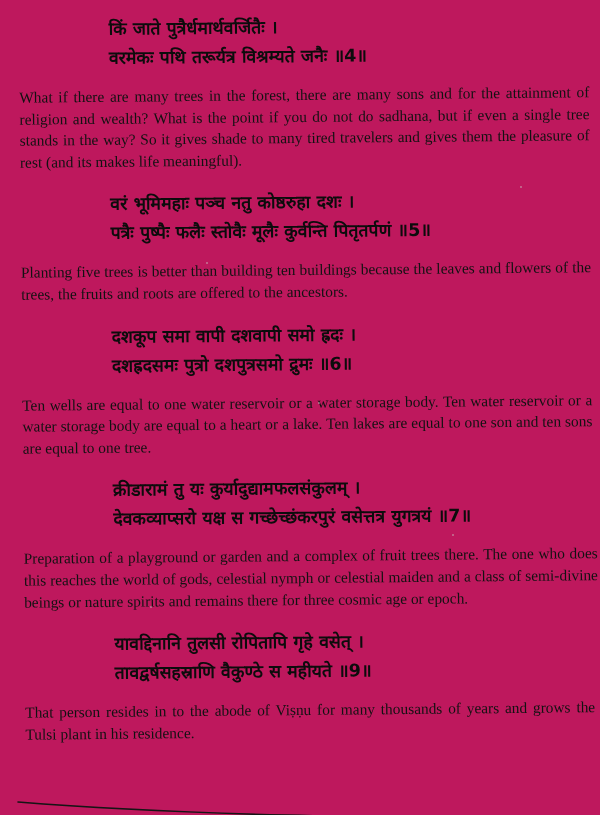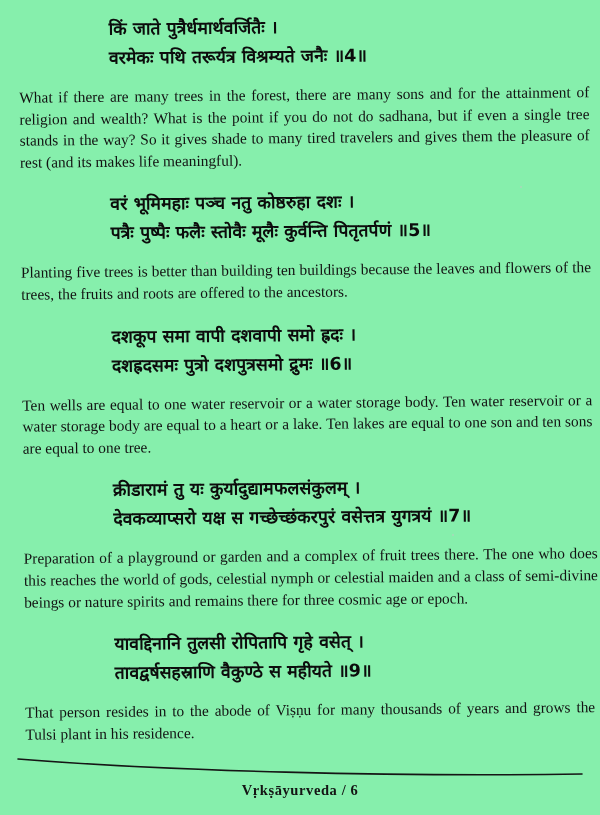--- a/index.html
+++ b/index.html
@@ -13,21 +13,21 @@
     position: relative;
     overflow: hidden;
     font-family: "Liberation Serif", "DejaVu Serif", serif;
     color: #111111;
   }
 
   
   #page {
     position: absolute;
     inset: 0;
-    background: #86efac;
+    background: #be185d;
   }
 
   
   #content {
     position: absolute;
     left: 0;
     top: 0;
     width: 600px;
     height: 760px;
     transform: rotate(-0.55deg);
@@ -157,16 +157,15 @@
   <div class="speck" style="left:452px;top:534px;width:2px;height:2px;"></div>
   <div class="speck" style="left:150px;top:606px;width:2px;height:2px;"></div>
   <div class="speck" style="left:520px;top:186px;width:2px;height:2px;"></div>
 
   <div id="footer">
     <div id="footer-rule">
       <svg width="568" height="26" viewBox="0 0 568 26" xmlns="http://www.w3.org/2000/svg" aria-hidden="true">
         <path d="M2 3 C 150 15, 380 21, 566 18" fill="none" stroke="#151515" stroke-width="1.6" stroke-linecap="round"></path>
       </svg>
     </div>
-    <div id="footer-label">Vṛkṣāyurveda  /  6</div>
   </div>
 
 </div>
 
 </body></html>

